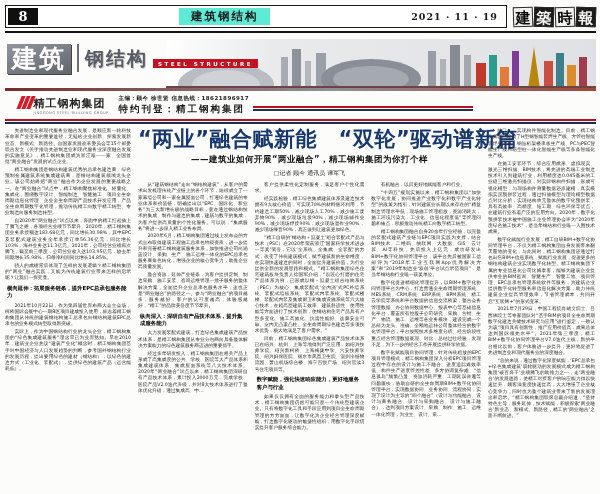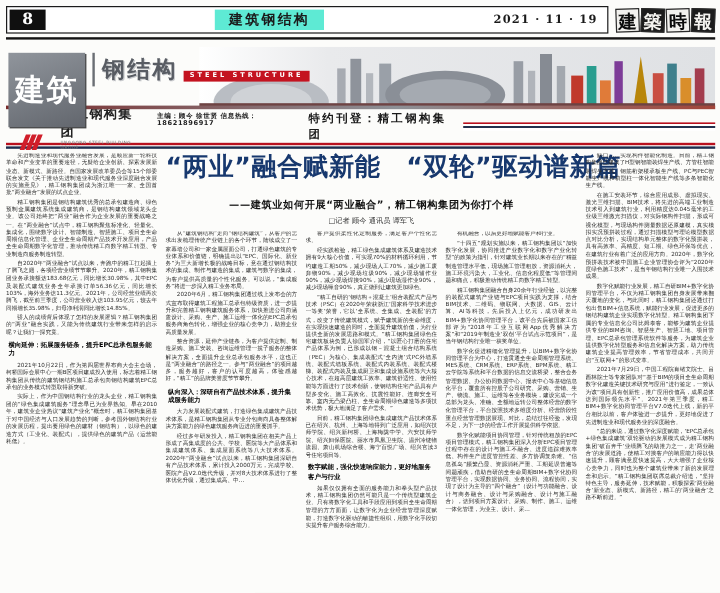--- a/index.html
+++ b/index.html
@@ -16,50 +16,50 @@
   .hen{font-family:"DejaVu Serif",serif;font-weight:bold;font-size:9.5px;letter-spacing:.5px}
   .paperlogo{display:flex;align-items:center;gap:1px}
   .paperlogo span{display:inline-block;width:20px;height:20px;line-height:20px;text-align:center;font-family:"DejaVu Serif",serif;font-weight:bold;font-size:15px;color:#0c0c0c;border:1px solid #2a2a2a;background:#f2f1ee;transform:rotate(-2deg)}
   .paperlogo span:nth-child(2n){background:#1c1c1c;color:#f4f3ef;transform:rotate(2deg)}
   .toprule{height:2.5px;background:#141414;margin-top:2.5px}
 
   
   .masthead{position:relative;height:52px;margin-top:6px}
   .skyline{position:absolute;right:0;top:0;width:430px;height:50px}
   .mastlogo{position:absolute;left:2px;top:5px;display:flex;align-items:flex-start;z-index:2}
-  .mt1{background:linear-gradient(160deg,#90959c,#62666d);color:#fff;font-weight:bold;font-size:25px;line-height:30px;padding:16px 5px;letter-spacing:2px;box-shadow:1px 1px 0 #444}
+  .mt1{background:linear-gradient(160deg,#90959c,#62666d);color:#fff;font-weight:bold;font-size:25px;line-height:30px;padding:0 5px;letter-spacing:2px;box-shadow:1px 1px 0 #444}
   .mt2wrap{margin-left:6px;border-left:2px solid #6a6e74;padding-left:6px}
   .mt2{color:#585c63;font-weight:bold;font-size:19px;line-height:28px;letter-spacing:2px;text-shadow:1px 1px 0 #c9cbce}
   .mten{margin-top:1px;background:#c41320;color:#fff;font-size:5.5px;letter-spacing:2.5px;font-weight:bold;padding:1.5px 5px;width:max-content}
   .mastbase{position:absolute;left:0;right:0;bottom:0;height:3px;background:linear-gradient(90deg,#7a2b2b,#8d9096 55%,#a2453a)}
 
   
   .subbanner{display:flex;align-items:center;margin-top:3px;height:23px;gap:10px}
-  .brand{display:flex;align-items:flex-end;gap:18px;padding-left:14px}
+  .brand{display:flex;align-items:flex-start;gap:1px;padding-left:14px}
   .slashes{display:flex;gap:1.5px}
   .slashes i{display:block;width:3.5px;height:13px;background:#d01e2a;transform:skewX(-22deg)}
   .brandtxt .bn{font-weight:bold;font-size:11px;letter-spacing:1px;color:#222}
   .brandtxt .bne{font-size:3.6px;color:#777;letter-spacing:.4px}
-  .bannermid{display:flex;justify-content:center;gap:1.5px}
+  .bannermid{display:flex;flex-direction:column;justify-content:center;gap:1.5px}
   .editors{font-size:5.5px;font-weight:bold;color:#222;letter-spacing:.5px}
   .special{display:flex;align-items:center;gap:8px}
   .special .sp{font-weight:bold;font-size:9.5px;letter-spacing:2px}
   .stripes{width:220px;height:7px;background:repeating-linear-gradient(#b8101e 0 1.6px,#fff 1.6px 2.8px,#23304d 2.8px 4.6px,#fff 4.6px 7px)}
   .dblrule{margin-top:2px}
   .dblrule .r1{height:1.6px;background:#b8101e}
   .dblrule .r2{height:2.6px;background:#1d2c4e;margin-top:1px}
 
   
   .content{display:flex;gap:7px;margin-top:4px;height:363px}
   .col{font-size:4.7px;line-height:1.32;text-align:justify;color:#2b2b2b;overflow:hidden}
   .col1{width:126px}
   .col5{width:107px}
   .center{width:343px;display:flex;flex-direction:column}
   .headline{font-size:21px;font-weight:bold;color:#17386e;text-align:center;letter-spacing:.5px;line-height:1.1;white-space:nowrap}
-  .subheadline{font-size:8.5px;font-weight:bold;color:#111;text-align:center;margin-top:14px;letter-spacing:.5px}
+  .subheadline{font-size:8.5px;font-weight:bold;color:#111;text-align:center;margin-top:3px;letter-spacing:.5px}
   .byline{font-size:6px;color:#333;text-align:center;margin-top:3px;margin-bottom:4px}
   .centercols{display:flex;gap:7px;flex:1;overflow:hidden}
   .centercols .col{flex:1}
   .para{text-indent:2em;margin-bottom:1.5px}
   .subhead{font-weight:bold;font-size:5.4px;color:#000;margin:3.5px 2px 3px;line-height:1.35;text-align:left}
 </style>
 </head>
 <body>
 
 <div class="page">

